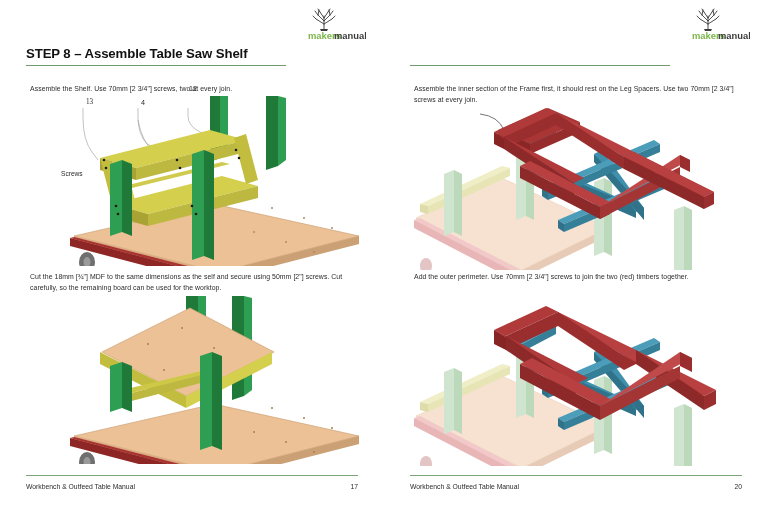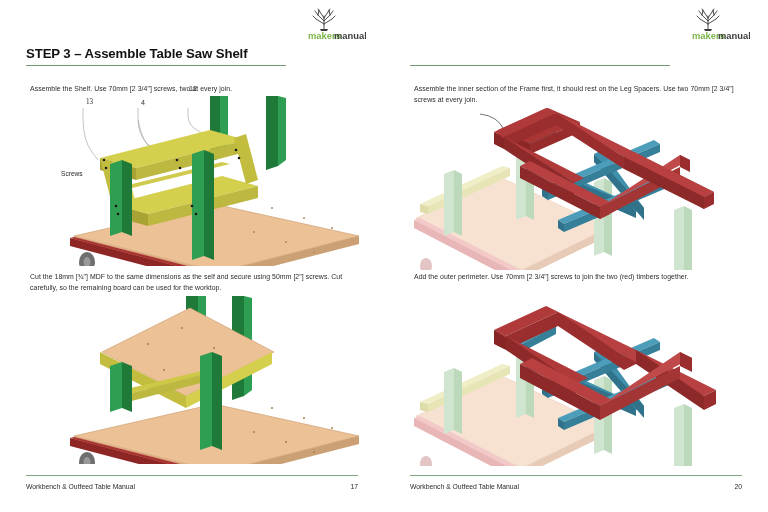--- a/index.html
+++ b/index.html
@@ -133,21 +133,21 @@
             <path d="M50 11 L53 8"></path>
           <path d="M38 4 L36 1"></path>
             <path d="M46 4 L48 1"></path>
         </g>
         <path d="M38 21 L46 21 L45 23 L39 23 Z" fill="#3b3b3b"></path>
         <text x="26" y="31" font-family="'Liberation Sans', sans-serif" font-size="9.4" font-weight="bold" fill="#7ab648">makers</text>
         <text x="52" y="31" font-family="'Liberation Sans', sans-serif" font-size="9.4" font-weight="bold" fill="#3b3b3b">manual</text>
       </svg>
     </div>
 
-    <div class="step-title">STEP 3 – Assemble Table Saw Shelf</div>
+    <div class="step-title">STEP 8 – Assemble Table Saw Shelf</div>
     <div class="title-rule"></div>
 
     <div class="para p1">Assemble the Shelf. Use 70mm [2 3/4"] screws, two at every join.</div>
 
     <div class="figure fig-a">
       <svg viewBox="0 0 360 170">
 
         <g stroke="#9a9a9a" stroke-width="0.6" fill="none">
           <path d="M69 12 L69 22 Q69 44 78 56 L84 64"></path>
           <path d="M124 12 L124 22 Q124 38 133 48 L160 62"></path>

